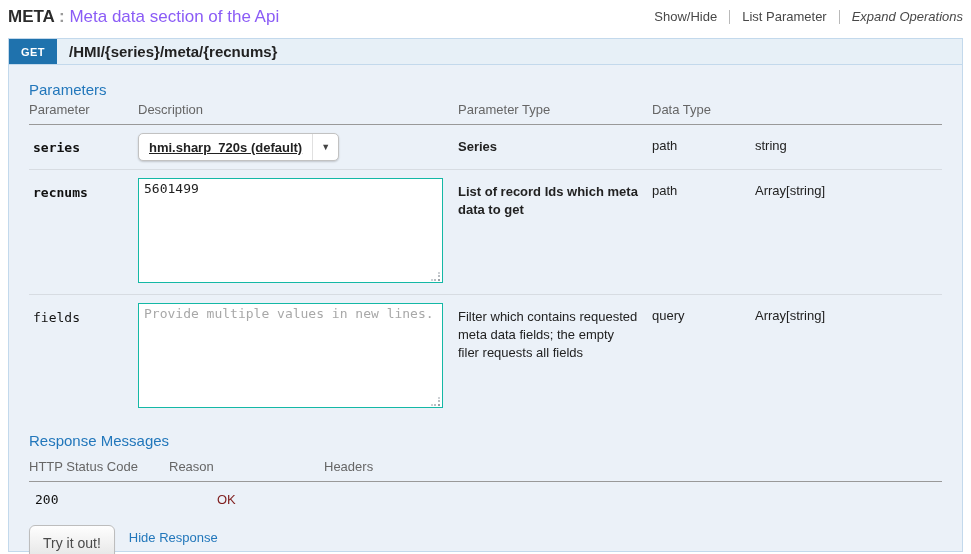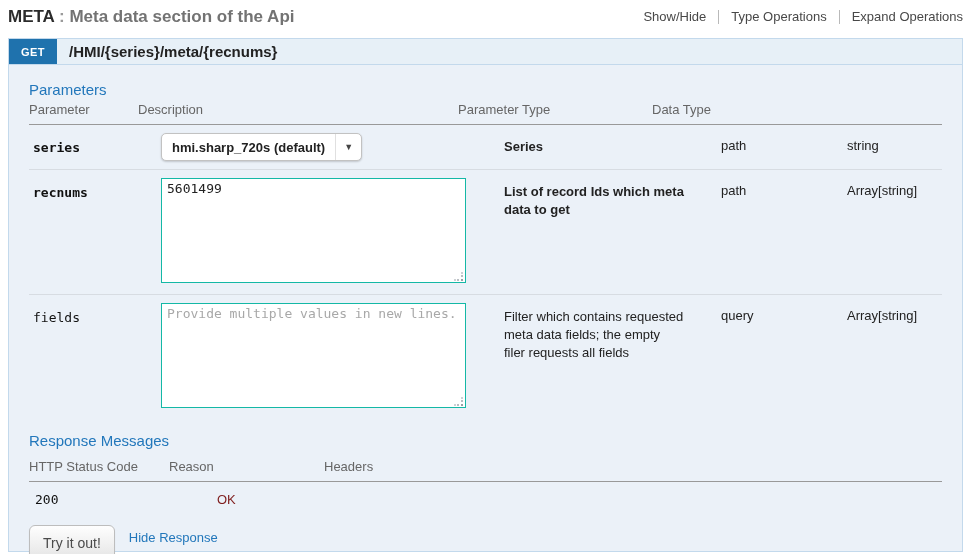--- a/index.html
+++ b/index.html
@@ -5,50 +5,50 @@
   * { box-sizing: border-box; margin: 0; padding: 0; }
   html, body { width: 971px; height: 554px; background: #ffffff; overflow: hidden; }
   body { font-family: "Liberation Sans", sans-serif; color: #333; }
   .page { padding: 0 8px; }
 
   
   .top-header { display: flex; justify-content: space-between; align-items: flex-start; margin-top: 7px; height: 27px; }
   .title-wrap { font-size: 17px; }
   .title-main { font-weight: bold; color: #2b2b2b; }
   .title-sep { font-weight: bold; color: #9a9a9a; }
-  .title-sub { font-weight: bold; color: #737373; }
+  .title-sub { font-weight: normal; color: #8b5cf6; }
   .header-links { display: flex; align-items: center; margin-top: 3px; font-size: 13px; color: #484848; }
   .header-link { padding: 0 12px; cursor: pointer; line-height: 14px; }
   .header-link + .header-link { border-left: 1px solid #b9b9b9; }
-  .header-link:last-child { padding-right: 0; }
+  .header-link:last-child { padding-right: 0; font-style: italic; }
 
   
   .endpoint-bar { margin-top: 4px; height: 27px; background: #e7f0f7; border: 1px solid #c3d9ec; display: flex; align-items: stretch; }
   .method-badge { width: 48px; background: #1f72ad; color: #fff; font-size: 11px; font-weight: bold; display: flex; align-items: center; justify-content: center; letter-spacing: 0.5px; cursor: pointer; }
   .endpoint-path { margin-left: 12px; font-size: 15px; font-weight: bold; color: #222; display: flex; align-items: center; cursor: pointer; }
 
   
   .panel { background: #ebf1f8; border: 1px solid #c3d9ec; border-top: none; height: 487px; padding: 0 10px; }
   .section-heading { font-size: 15px; color: #2277bb; padding-top: 16px; margin-left: 10px; }
 
   
   .ptable { margin: 4px 10px 0 10px; }
   .pgrid { display: grid; grid-template-columns: 109px 320px 194px 103px 1fr; }
   .phead { font-size: 13px; color: #666; padding-bottom: 7px; border-bottom: 1px solid #999; }
-  .prow { padding: 8px 0; font-size: 13px; gap: 23px; }
+  .prow { padding: 8px 0; font-size: 13px; }
   .prow + .prow { border-top: 1px solid #d7dce2; }
   .pname { font-family: "DejaVu Sans Mono", monospace; font-size: 13px; padding: 7px 0 0 4px; color: #111; }
   .pname.required { font-weight: bold; }
   .pdesc { font-size: 13px; line-height: 18px; padding: 5px 14px 0 0; color: #222; }
   .pdesc.bold { font-weight: bold; }
   .ptype, .pdatatype { font-size: 13px; padding-top: 5px; color: #222; }
 
   
   .select-btn { display: inline-flex; align-items: stretch; height: 28px; background: #fff; border: 1px solid #c2c2c2; border-radius: 5px; box-shadow: 0 1px 2px rgba(0,0,0,0.18); cursor: pointer; }
-  .select-label { font-size: 13px; font-weight: bold; color: #222; padding: 0 10px; display: flex; align-items: center; white-space: nowrap; }
+  .select-label { font-size: 13px; font-weight: bold; color: #222; padding: 0 10px; display: flex; align-items: center; white-space: nowrap; text-decoration: underline; }
   .select-caret { border-left: 1px solid #e0e0e0; padding: 0 8px; display: flex; align-items: center; color: #444; font-size: 9px; }
 
   
   .ta-wrap { position: relative; width: 305px; }
   textarea.pvalue { width: 305px; height: 105px; border: 1px solid #14b8a6; background: #fff; font-family: "DejaVu Sans Mono", monospace; font-size: 13px; color: #222; padding: 2px 5px; resize: none; border-radius: 0; outline: none; }
   textarea.pvalue::placeholder { color: #a8a8a8; }
   .resize-grip { position: absolute; right: 2px; bottom: 4px; width: 10px; height: 10px; background:
     radial-gradient(circle at 8px 8px, #9aa0a6 1px, transparent 1.2px),
     radial-gradient(circle at 8px 4px, #b9bec3 1px, transparent 1.2px),
     radial-gradient(circle at 4px 8px, #b9bec3 1px, transparent 1.2px),
@@ -72,21 +72,21 @@
 <body>
 
 <div class="page">
 
   <div class="top-header">
     <div class="title-wrap">
       <span class="title-main">META</span><span class="title-sep"> : </span><span class="title-sub">Meta data section of the Api</span>
     </div>
     <div class="header-links">
       <span class="header-link">Show/Hide</span>
-      <span class="header-link">Type Operations</span>
+      <span class="header-link">List Parameter</span>
       <span class="header-link">Expand Operations</span>
     </div>
   </div>
 
   <div class="endpoint-bar">
     <div class="method-badge">GET</div>
     <div class="endpoint-path">/HMI/{series}/meta/{recnums}</div>
   </div>
 
   <div class="panel">

